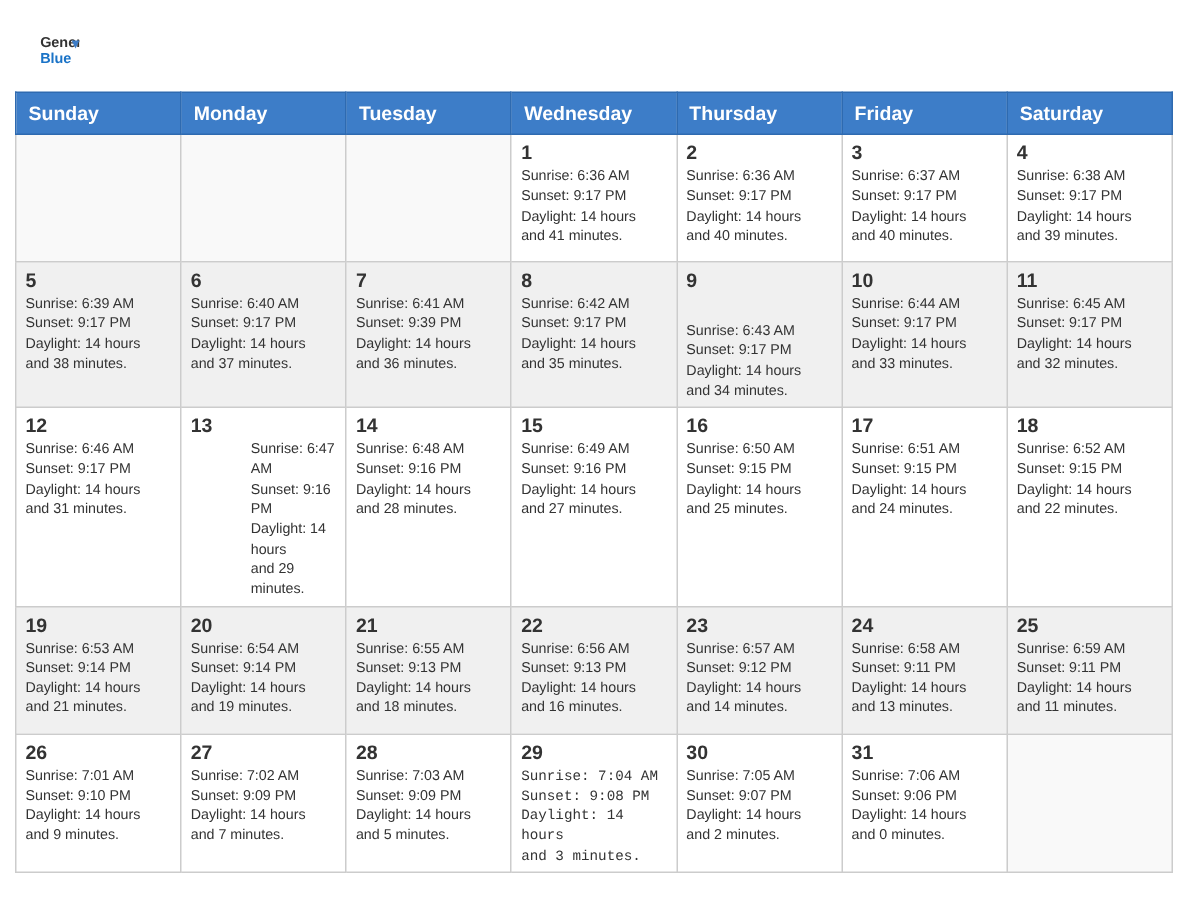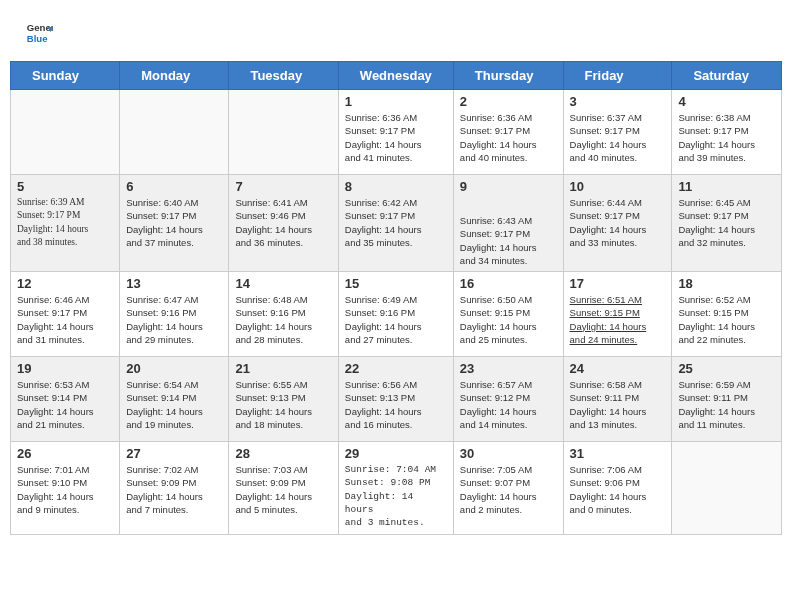--- a/index.html
+++ b/index.html
@@ -40,21 +40,21 @@
     }
     .calendar {
       width: 100%;
       border-collapse: collapse;
       margin-top: 8px;
     }
     .calendar th {
       background-color: #3d7dc8;
       color: white;
       text-align: left;
-      padding: 6px 21px;
+      padding: 6px 8px;
       font-size: 13px;
       font-weight: bold;
       border: 1px solid #2e6ab0;
     }
     .calendar td {
       border: 1px solid #ccc;
       vertical-align: top;
       padding: 4px 6px;
       width: calc(100% / 7);
       min-height: 80px;
@@ -143,36 +143,36 @@
           <div class="day-number">4</div>
           <div class="day-info" style="white-space: pre-line;">Sunrise: 6:38 AM
 Sunset: 9:17 PM
 Daylight: 14 hours
 and 39 minutes.</div>
         </td>
       </tr>
       <tr class="row-shaded">
         <td>
           <div class="day-number">5</div>
-          <div class="day-info" style="white-space: pre-line; font-family: Liberation Serif, serif;">Sunrise: 6:39 AM
+          <div class="day-info" style="white-space: pre-line;">Sunrise: 6:39 AM
 Sunset: 9:17 PM
 Daylight: 14 hours
 and 38 minutes.</div>
         </td>
         <td>
           <div class="day-number">6</div>
           <div class="day-info" style="white-space: pre-line;">Sunrise: 6:40 AM
 Sunset: 9:17 PM
 Daylight: 14 hours
 and 37 minutes.</div>
         </td>
         <td>
           <div class="day-number">7</div>
           <div class="day-info" style="white-space: pre-line;">Sunrise: 6:41 AM
-Sunset: 9:46 PM
+Sunset: 9:39 PM
 Daylight: 14 hours
 and 36 minutes.</div>
         </td>
         <td>
           <div class="day-number">8</div>
           <div class="day-info" style="white-space: pre-line;">Sunrise: 6:42 AM
 Sunset: 9:17 PM
 Daylight: 14 hours
 and 35 minutes.</div>
         </td>
@@ -201,21 +201,21 @@
       <tr>
         <td>
           <div class="day-number">12</div>
           <div class="day-info" style="white-space: pre-line;">Sunrise: 6:46 AM
 Sunset: 9:17 PM
 Daylight: 14 hours
 and 31 minutes.</div>
         </td>
         <td>
           <div class="day-number">13</div>
-          <div class="day-info" style="white-space: pre-line;">Sunrise: 6:47 AM
+          <div class="day-info" style="white-space: pre-line; margin-left: 40px;">Sunrise: 6:47 AM
 Sunset: 9:16 PM
 Daylight: 14 hours
 and 29 minutes.</div>
         </td>
         <td>
           <div class="day-number">14</div>
           <div class="day-info" style="white-space: pre-line;">Sunrise: 6:48 AM
 Sunset: 9:16 PM
 Daylight: 14 hours
 and 28 minutes.</div>
@@ -229,21 +229,21 @@
         </td>
         <td>
           <div class="day-number">16</div>
           <div class="day-info" style="white-space: pre-line;">Sunrise: 6:50 AM
 Sunset: 9:15 PM
 Daylight: 14 hours
 and 25 minutes.</div>
         </td>
         <td>
           <div class="day-number">17</div>
-          <div class="day-info" style="white-space: pre-line; text-decoration: underline;">Sunrise: 6:51 AM
+          <div class="day-info" style="white-space: pre-line;">Sunrise: 6:51 AM
 Sunset: 9:15 PM
 Daylight: 14 hours
 and 24 minutes.</div>
         </td>
         <td>
           <div class="day-number">18</div>
           <div class="day-info" style="white-space: pre-line;">Sunrise: 6:52 AM
 Sunset: 9:15 PM
 Daylight: 14 hours
 and 22 minutes.</div>

